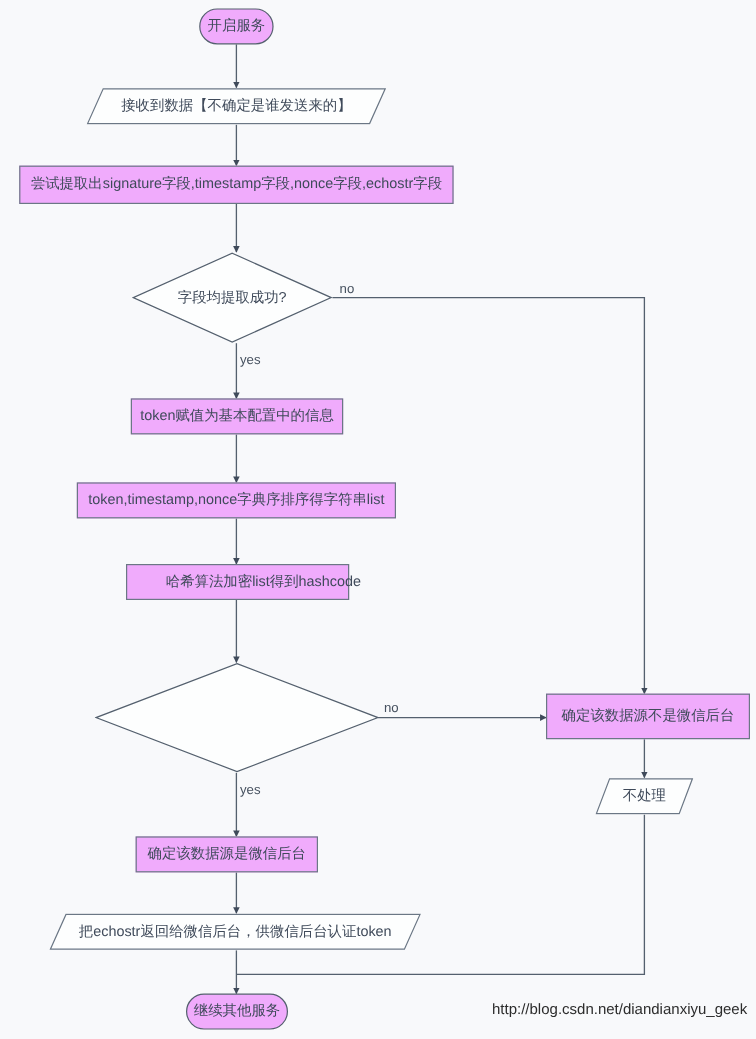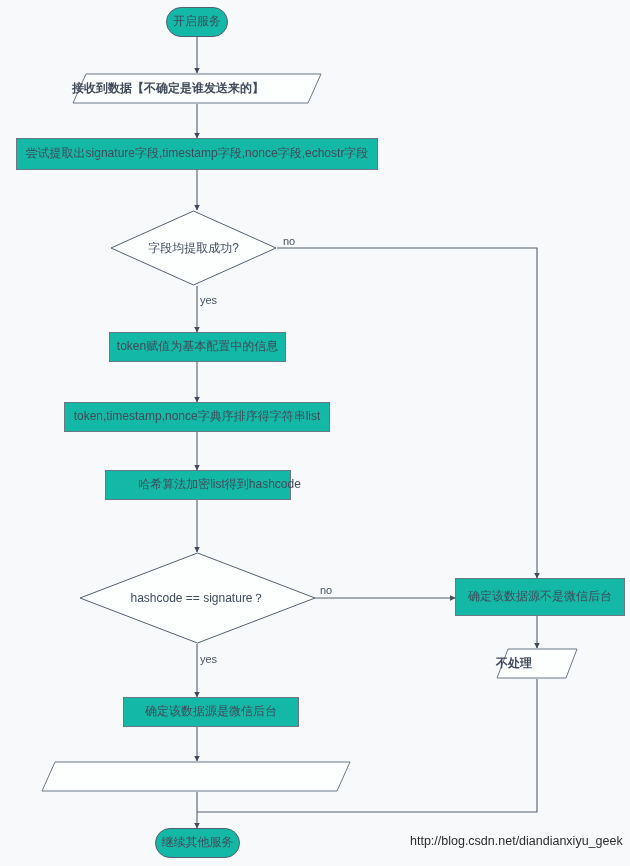--- a/index.html
+++ b/index.html
@@ -29,36 +29,36 @@
   .node {
     position: absolute;
     box-sizing: border-box;
     display: flex;
     align-items: center;
     justify-content: center;
     color: #3f4a5a;
     font-size: 12px;
     line-height: 1.1;
     white-space: nowrap;
-    background: #14b8a6;
+    background: #f0abfc;
     border: 1px solid #6b7785;
   }
   .node.process {
     border-radius: 0;
   }
   .node.terminator {
     border-radius: 100px;
     border: 1px solid #54606e;
   }
   .node-io {
     position: absolute;
     box-sizing: border-box;
     display: flex;
     align-items: center;
-    font-weight: bold;
+    justify-content: center;
   }
   .node-io .io-shape {
     position: absolute;
     left: 0; top: 0;
     width: 100%;
     height: 100%;
   }
   .node-io .io-label {
     position: relative;
     z-index: 2;
@@ -176,44 +176,44 @@
   </div>
 
   <div class="node process" style="left:105px; top:470px; width:186px; height:30px;padding-left:43px;">
     <span>哈希算法加密list得到hashcode</span>
   </div>
 
   <div class="node-decision" style="left:79px; top:552px; width:237px; height:92px;">
     <svg class="dec-shape" viewBox="0 0 237 92" preserveAspectRatio="none">
       <polygon points="118.5,1 236,46 118.5,91 1,46" fill="#fdfefe" stroke="#54606e" stroke-width="1"></polygon>
     </svg>
-    <span class="dec-label">hashcode == signature？</span>
   </div>
   <span class="edge-label" style="left:320px; top:584px;">no</span>
   <span class="edge-label" style="left:200px; top:653px;">yes</span>
 
   <div class="node process" style="left:455px; top:578px; width:170px; height:38px;">
     <span>确定该数据源不是微信后台</span>
   </div>
 
   <div class="node-io" style="left:496px; top:648px; width:82px; height:31px;">
     <svg class="io-shape" viewBox="0 0 82 31" preserveAspectRatio="none">
       <polygon points="12,1 81,1 70,30 1,30" fill="#fdfefe" stroke="#6b7785" stroke-width="1"></polygon>
     </svg>
     <span class="io-label">不处理</span>
   </div>
 
-  <div class="node process" style="left:123px; top:697px; width:176px; height:30px;">
+  <div class="node process" style="left:113px; top:697px; width:152px; height:30px;">
     <span>确定该数据源是微信后台</span>
   </div>
 
   <div class="node-io" style="left:41px; top:761px; width:310px; height:31px;">
     <svg class="io-shape" viewBox="0 0 310 31" preserveAspectRatio="none">
       <polygon points="14,1 309,1 296,30 1,30" fill="#fdfefe" stroke="#6b7785" stroke-width="1"></polygon>
     </svg>
+    <span class="io-label">把echostr返回给微信后台，供微信后台认证token</span>
   </div>
 
   <div class="node terminator" style="left:155px; top:828px; width:85px; height:30px;">
     <span>继续其他服务</span>
   </div>
 
   <span class="watermark" style="left:410px; top:834px;">http://blog.csdn.net/diandianxiyu_geek</span>
 
 </div>
 

